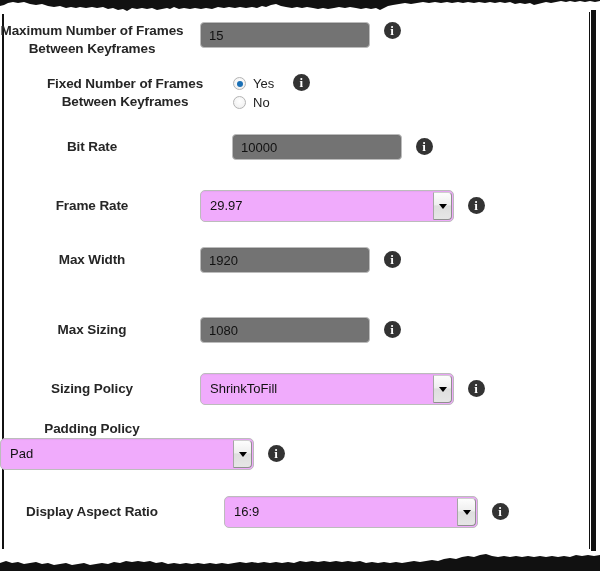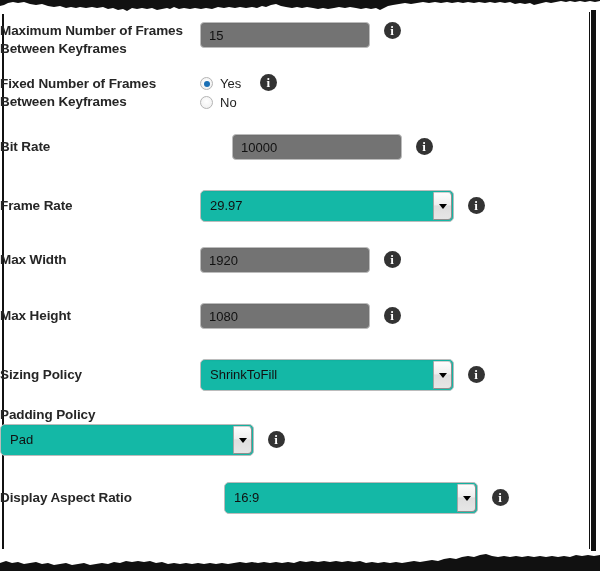--- a/index.html
+++ b/index.html
@@ -70,21 +70,21 @@
 
   .row {
     display: flex;
     align-items: flex-start;
     margin-bottom: 0;
   }
 
   .label {
     width: 200px;
     min-width: 200px;
-    text-align: left;
+    text-align: center;
     font-weight: bold;
     font-size: 13.5px;
     line-height: 18px;
     color: #262626;
     padding-right: 16px;
     box-sizing: border-box;
     letter-spacing: -0.1px;
   }
 
   .control {
@@ -109,21 +109,21 @@
     white-space: nowrap;
     overflow: hidden;
   }
 
   .selectbox {
     position: relative;
     width: 254px;
     height: 32px;
     border: 1px solid #bcbcbc;
     border-radius: 5px;
-    background: #14b8a6;
+    background: #f0abfc;
     box-sizing: border-box;
     box-shadow: inset 0 1px 1px rgba(0,0,0,0.04);
   }
   .selectbox .selvalue {
     position: absolute;
     left: 9px;
     top: 0;
     line-height: 30px;
     font-size: 13px;
     color: #111;
@@ -239,21 +239,21 @@
       <div class="label">Maximum Number of Frames Between Keyframes</div>
       <div class="control">
         <div class="textbox">15</div>
         <div class="info-slot">
           <div class="info">i</div>
         </div>
       </div>
     </div>
 
     <div class="row" style="margin-bottom:22px;">
-      <div class="label" style="padding-top:1px;">Fixed Number of Frames Between Keyframes</div>
+      <div class="label" style="padding-top:1px;margin-left:33px;">Fixed Number of Frames Between Keyframes</div>
       <div class="control">
         <div class="radios">
           <div class="radio-line">
             <span class="radio checked"></span>
             <span class="radio-label">Yes</span>
           </div>
           <div class="radio-line">
             <span class="radio"></span>
             <span class="radio-label">No</span>
           </div>
@@ -280,32 +280,32 @@
         <div class="selectbox">
           <span class="selvalue">29.97</span>
           <span class="arrowbtn"></span>
         </div>
         <div class="info-slot" style="width:44px;">
           <div class="info" style="margin-top:7px;">i</div>
         </div>
       </div>
     </div>
 
-    <div class="row" style="margin-bottom:30px;">
+    <div class="row" style="margin-bottom:44px;">
       <div class="label" style="padding-top:4px;">Max Width</div>
       <div class="control">
         <div class="textbox">1920</div>
         <div class="info-slot">
           <div class="info" style="margin-top:4px;">i</div>
         </div>
       </div>
     </div>
 
     <div class="row" style="margin-bottom:30px;">
-      <div class="label" style="padding-top:4px;">Max Height</div>
+      <div class="label" style="padding-top:4px;">Max Sizing</div>
       <div class="control">
         <div class="textbox">1080</div>
         <div class="info-slot">
           <div class="info" style="margin-top:4px;">i</div>
         </div>
       </div>
     </div>
 
     <div class="row" style="margin-bottom:8px;">
       <div class="label" style="padding-top:7px;">Sizing Policy</div>

